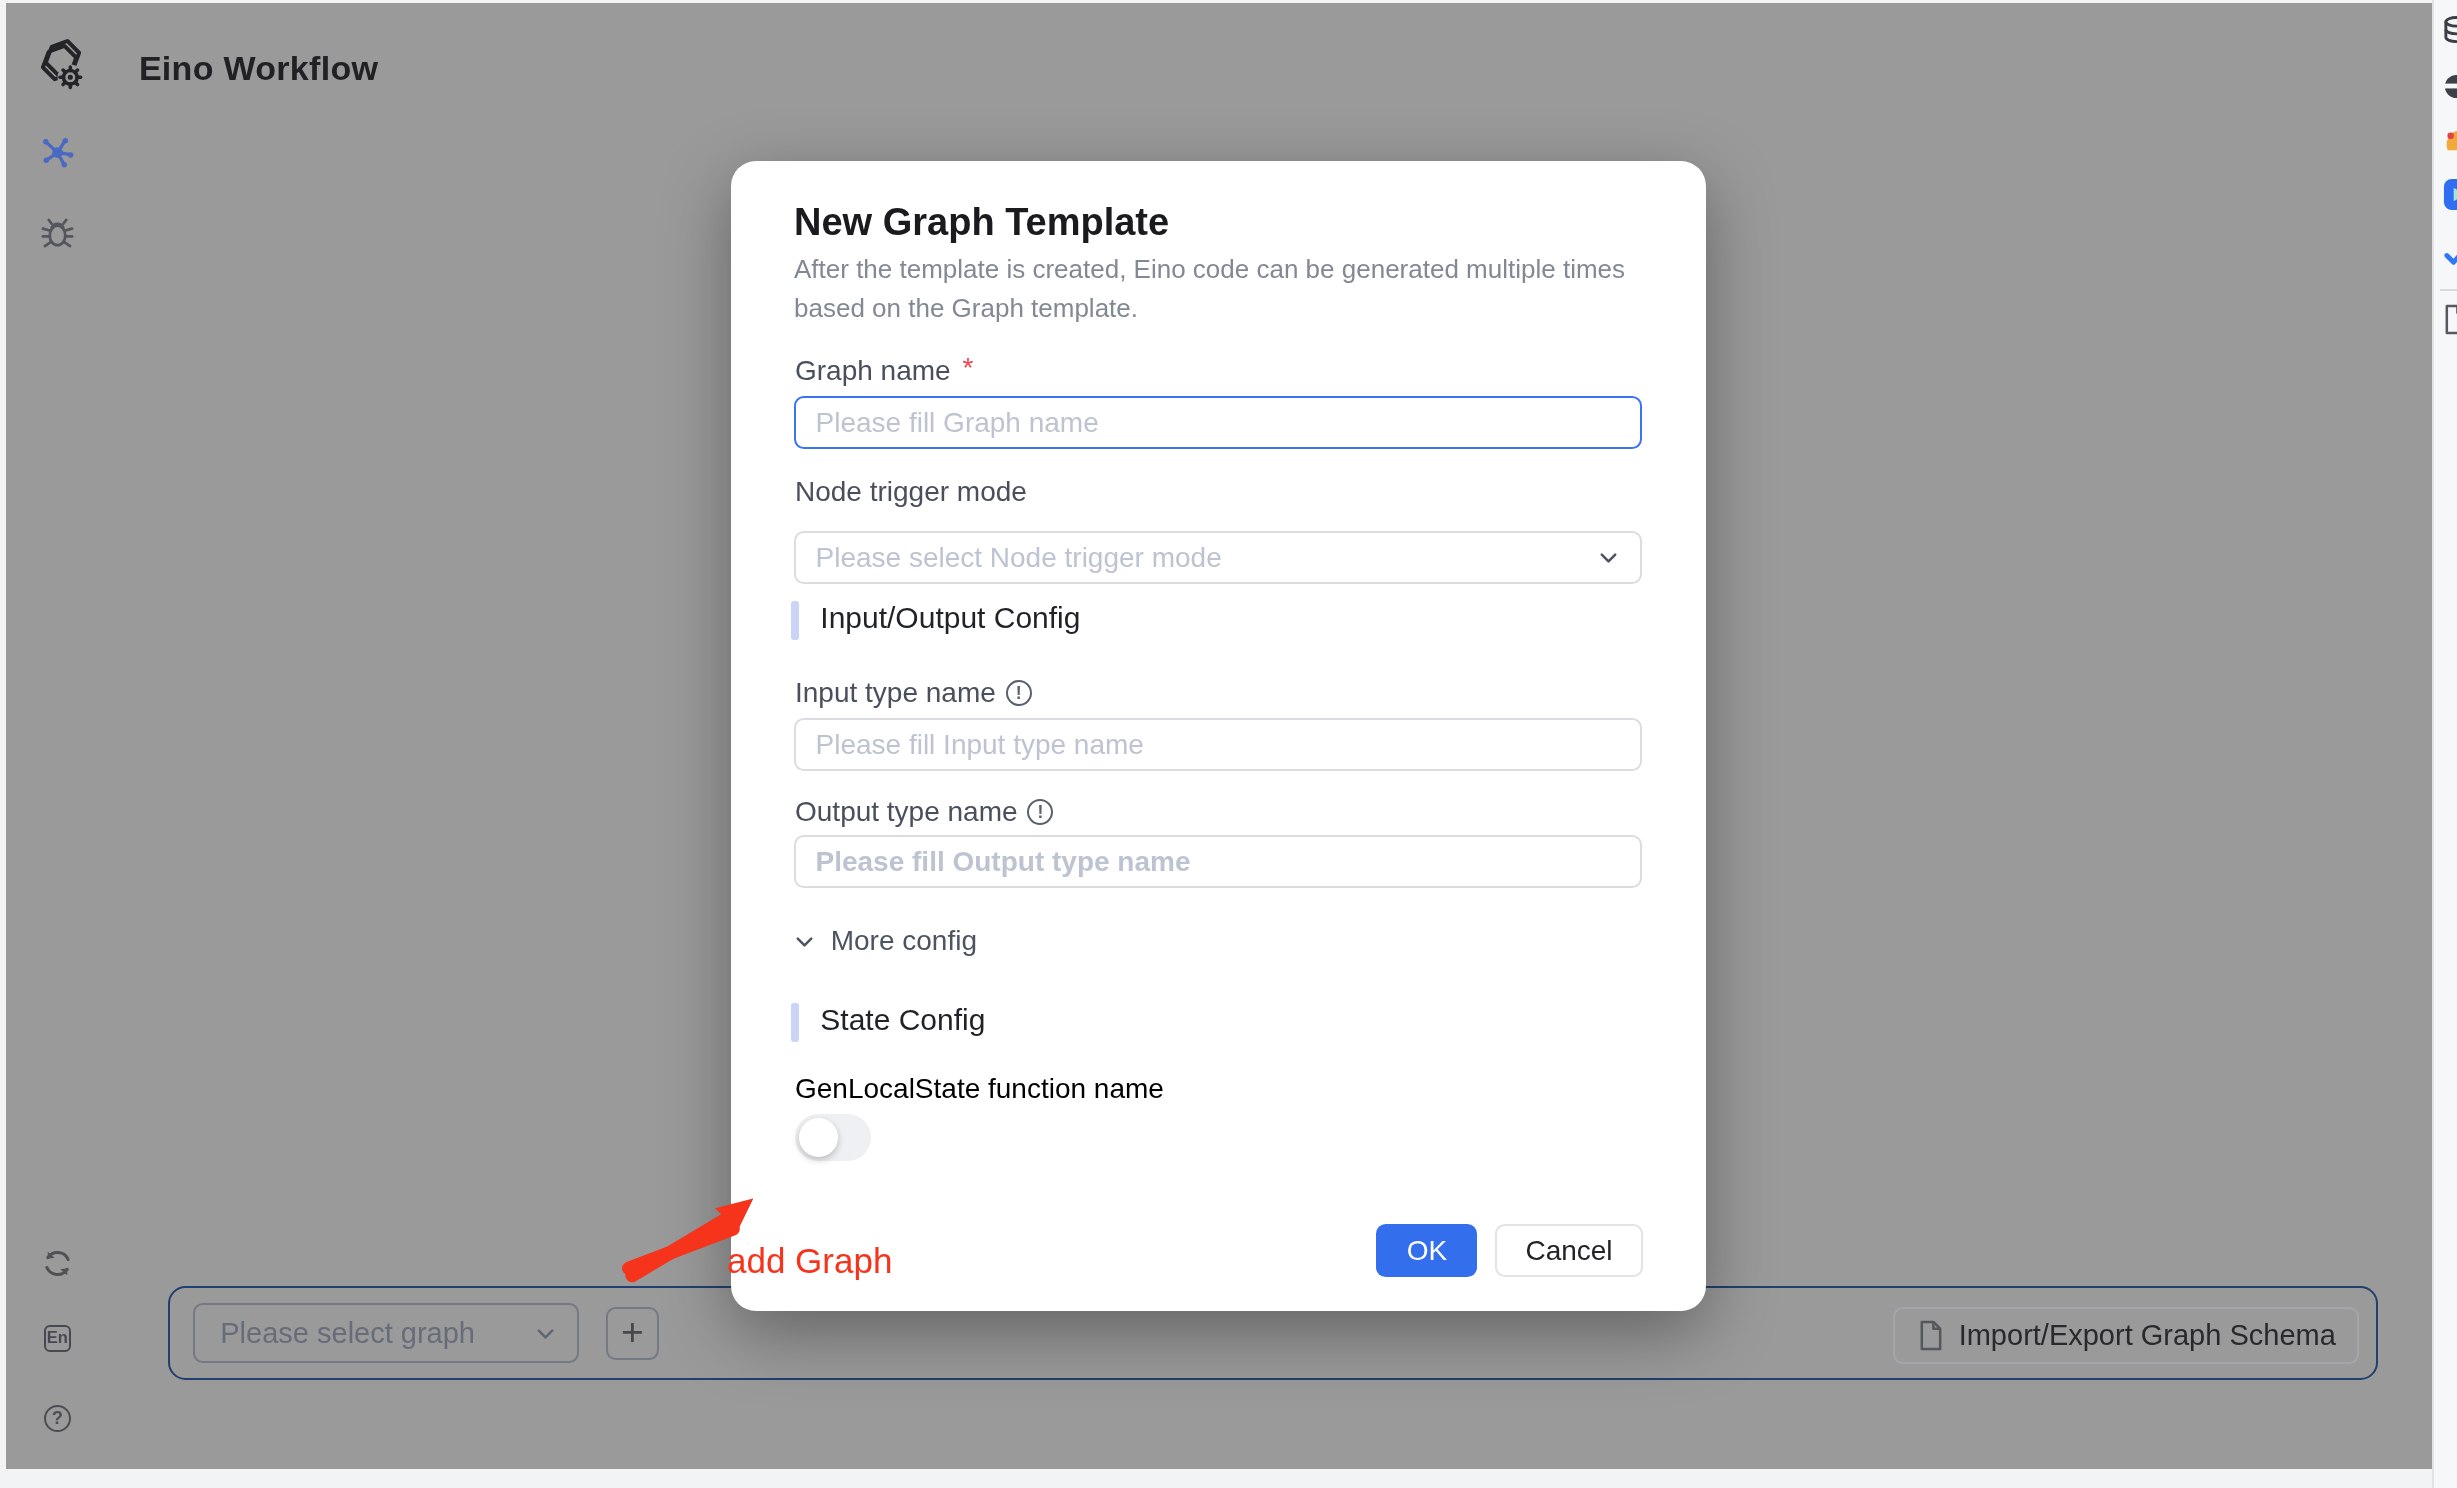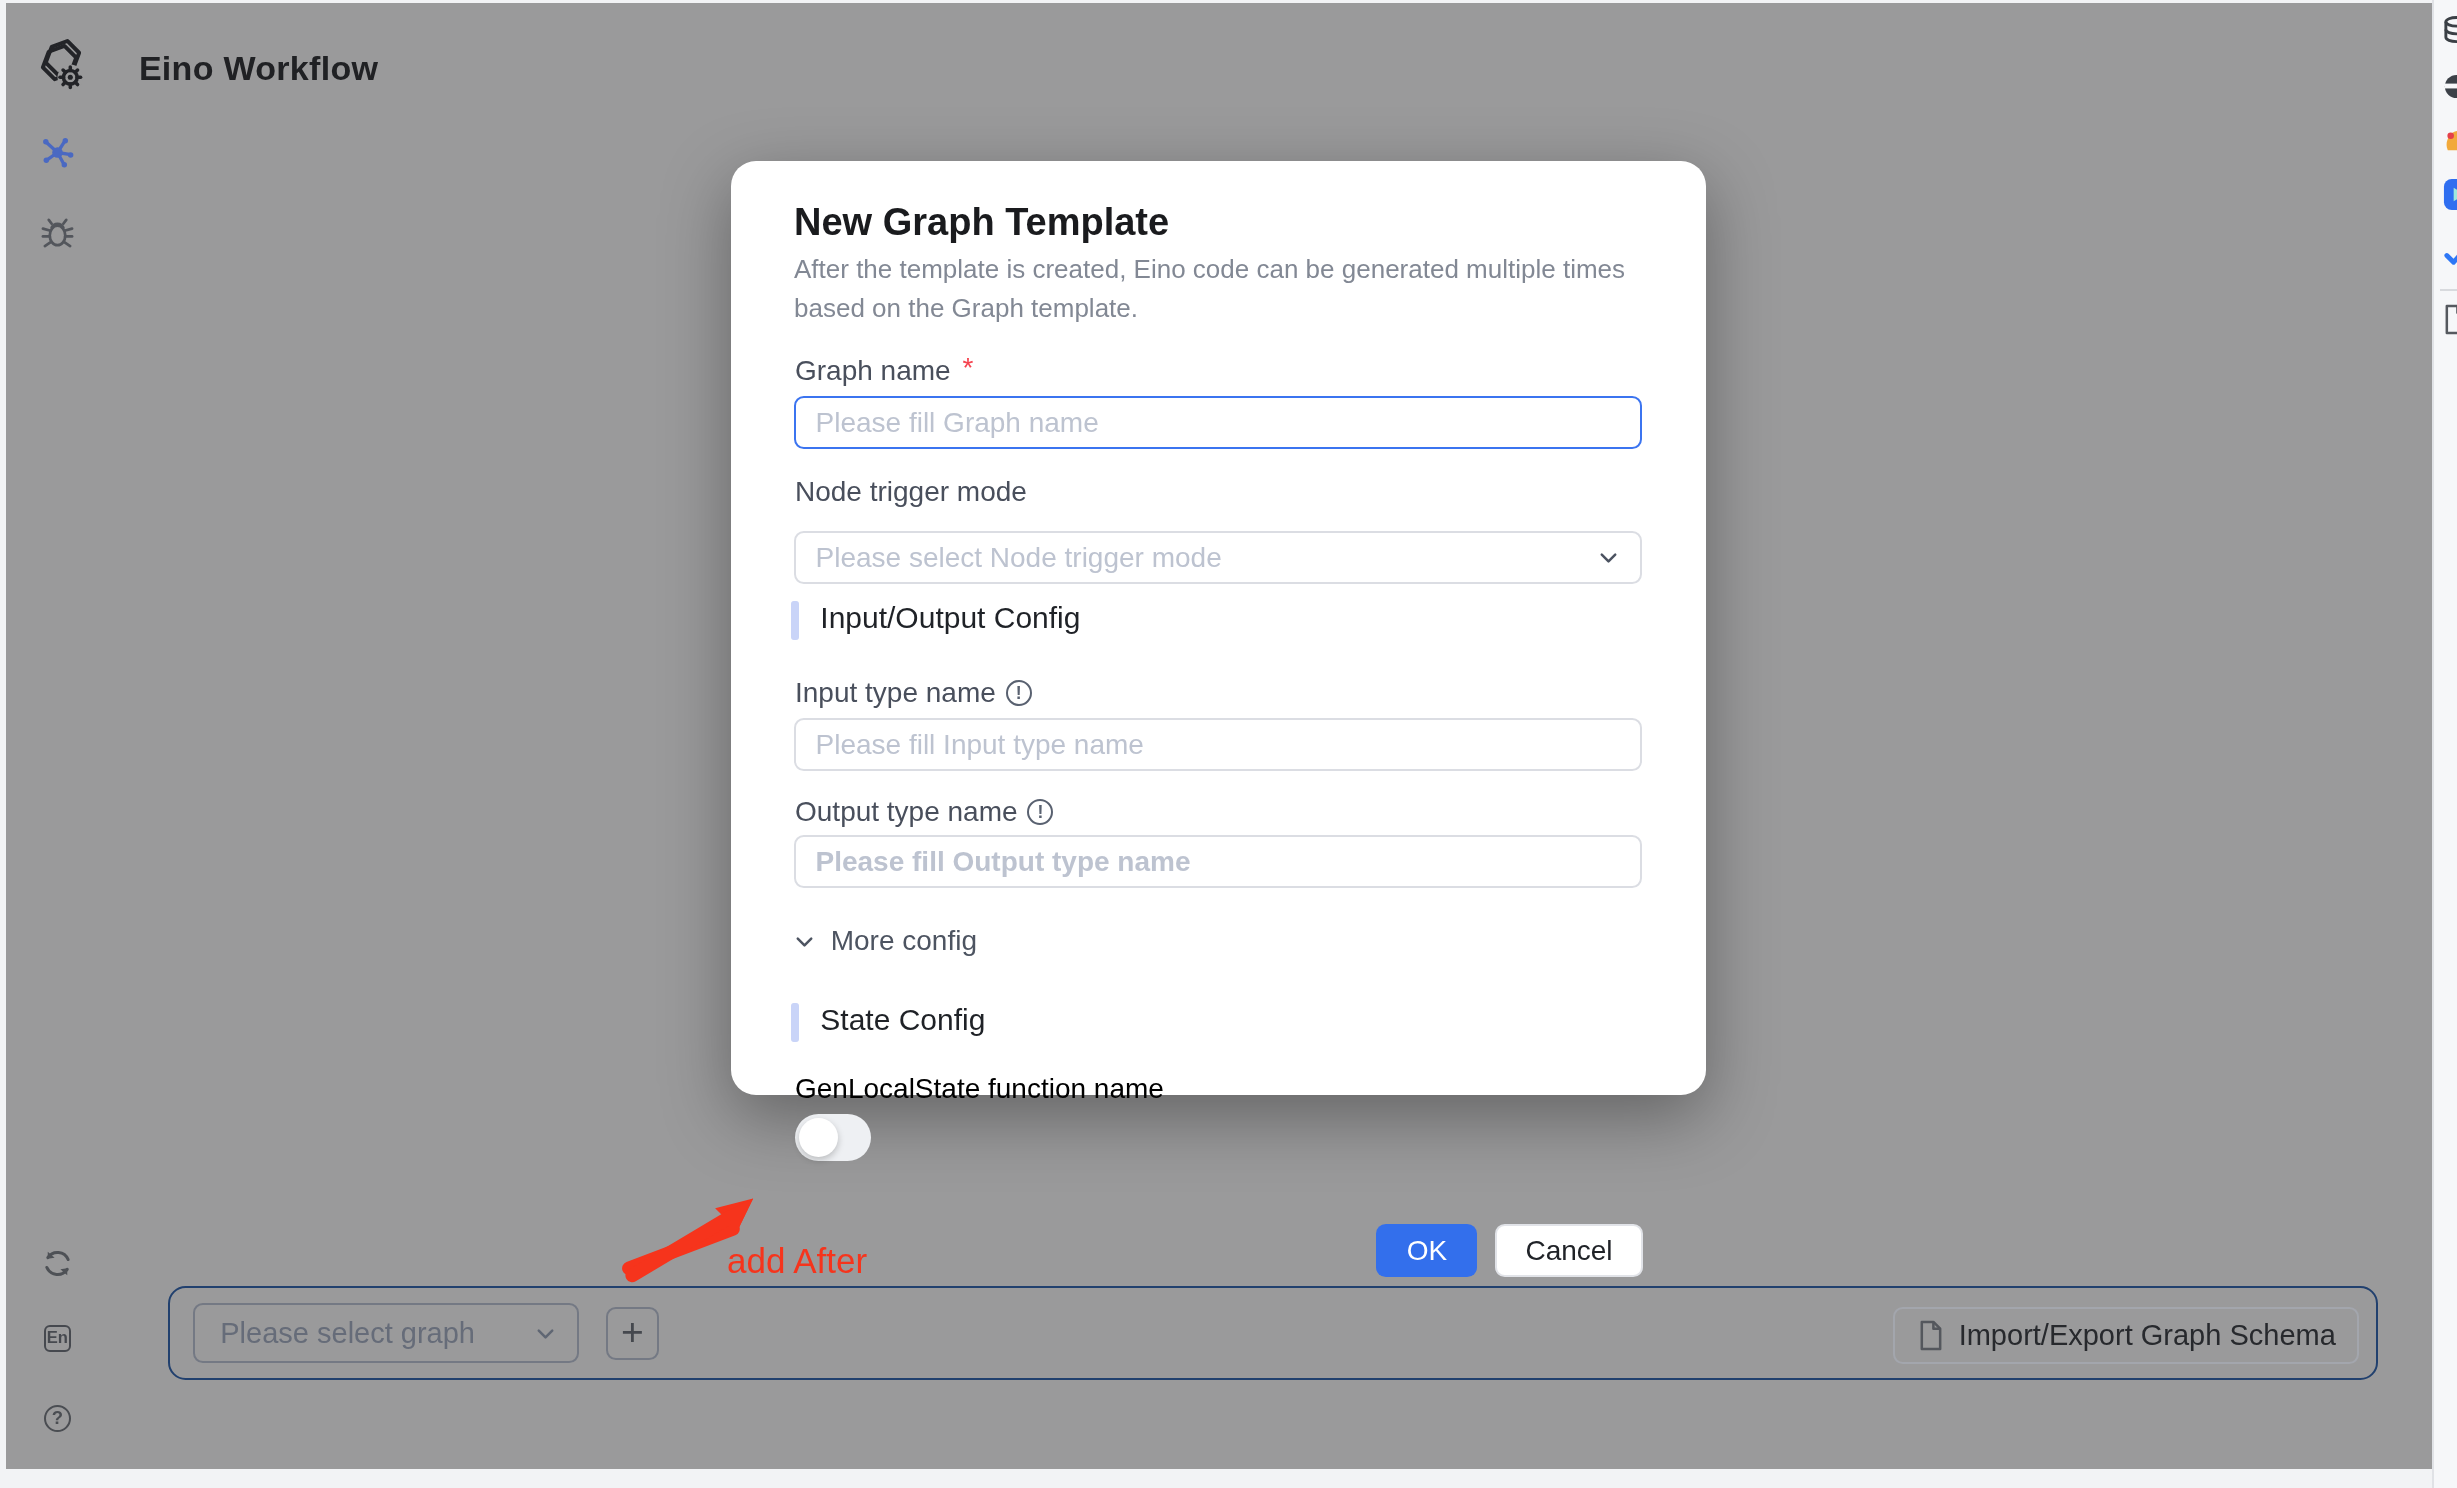--- a/index.html
+++ b/index.html
@@ -31,21 +31,21 @@
   .import-btn{position:absolute;left:1723px;top:19.5px;width:466px;height:57px;border:2px solid #a3a6ad;border-radius:9.8px;
     display:flex;align-items:center;justify-content:center;gap:13.7px;}
   .import-btn span{font-size:29px;color:#27292d;}
 
   
   .right-strip{position:absolute;left:2432px;top:0;width:25px;height:1488px;background:#f6f7f9;border-left:2px solid #e0e2e6;overflow:hidden;}
   .fav{position:absolute;left:7.8px;}
   .strip-divider{position:absolute;left:5.9px;top:289px;width:25px;height:0;border-top:2px solid #d8dade;}
 
   
-  .modal{position:absolute;left:731px;top:161px;width:975px;height:934px;background:#ffffff;border-radius:25px;
+  .modal{position:absolute;left:731px;top:161px;width:975px;height:1150px;background:#ffffff;border-radius:25px;
     box-shadow:0 21.5px 68px rgba(0,0,0,.35);}
   .m-title{position:absolute;left:63px;top:40px;font-size:38px;font-weight:600;color:#1a1b1e;}
   .m-desc{position:absolute;left:63px;top:89px;width:892px;font-size:26px;line-height:39px;color:#828894;}
   .f-label{position:absolute;left:64px;font-size:28px;color:#494f5c;display:flex;align-items:center;gap:9.8px;}
   .req{color:#f5434f;margin-left:2px;position:relative;top:-2.9px;}
   .t-input{position:absolute;left:63px;width:848px;height:53px;border:2px solid #dbdde3;border-radius:9.8px;
     padding:0 19.5px;font-size:28px;color:#1d2129;background:#fff;outline:none;}
   .t-input::placeholder{color:#bdc3d0;opacity:1;}
   .t-input.focused{border:2.9px solid #3b74f0;}
   .m-select{position:absolute;left:63px;width:848px;height:53px;border:2px solid #dbdde3;border-radius:9.8px;
@@ -274,16 +274,16 @@
       <div class="cancel-btn">Cancel</div>
     </div>
   </div>
 
   <svg class="annot-svg" width="2458" height="1488" viewBox="0 0 2520 1526">
     <line x1="648" y1="1308" x2="748" y2="1253" stroke="#f6341c" stroke-width="14" stroke-linecap="round" transform="rotate(8 698 1280)"></line>
     <line x1="648" y1="1308" x2="745" y2="1250" stroke="#f6341c" stroke-width="14" stroke-linecap="round"></line>
     <path d="M772 1229 L756 1262 L733 1239 Z" fill="#f6341c"></path>
     <path d="M772 1229 L741 1244 L757 1260 Z" fill="#f6341c"></path>
   </svg>
-  <div class="annot-text">add After</div>
+  <div class="annot-text">add Graph</div>
 
 </div>
 
 
 </body></html>

